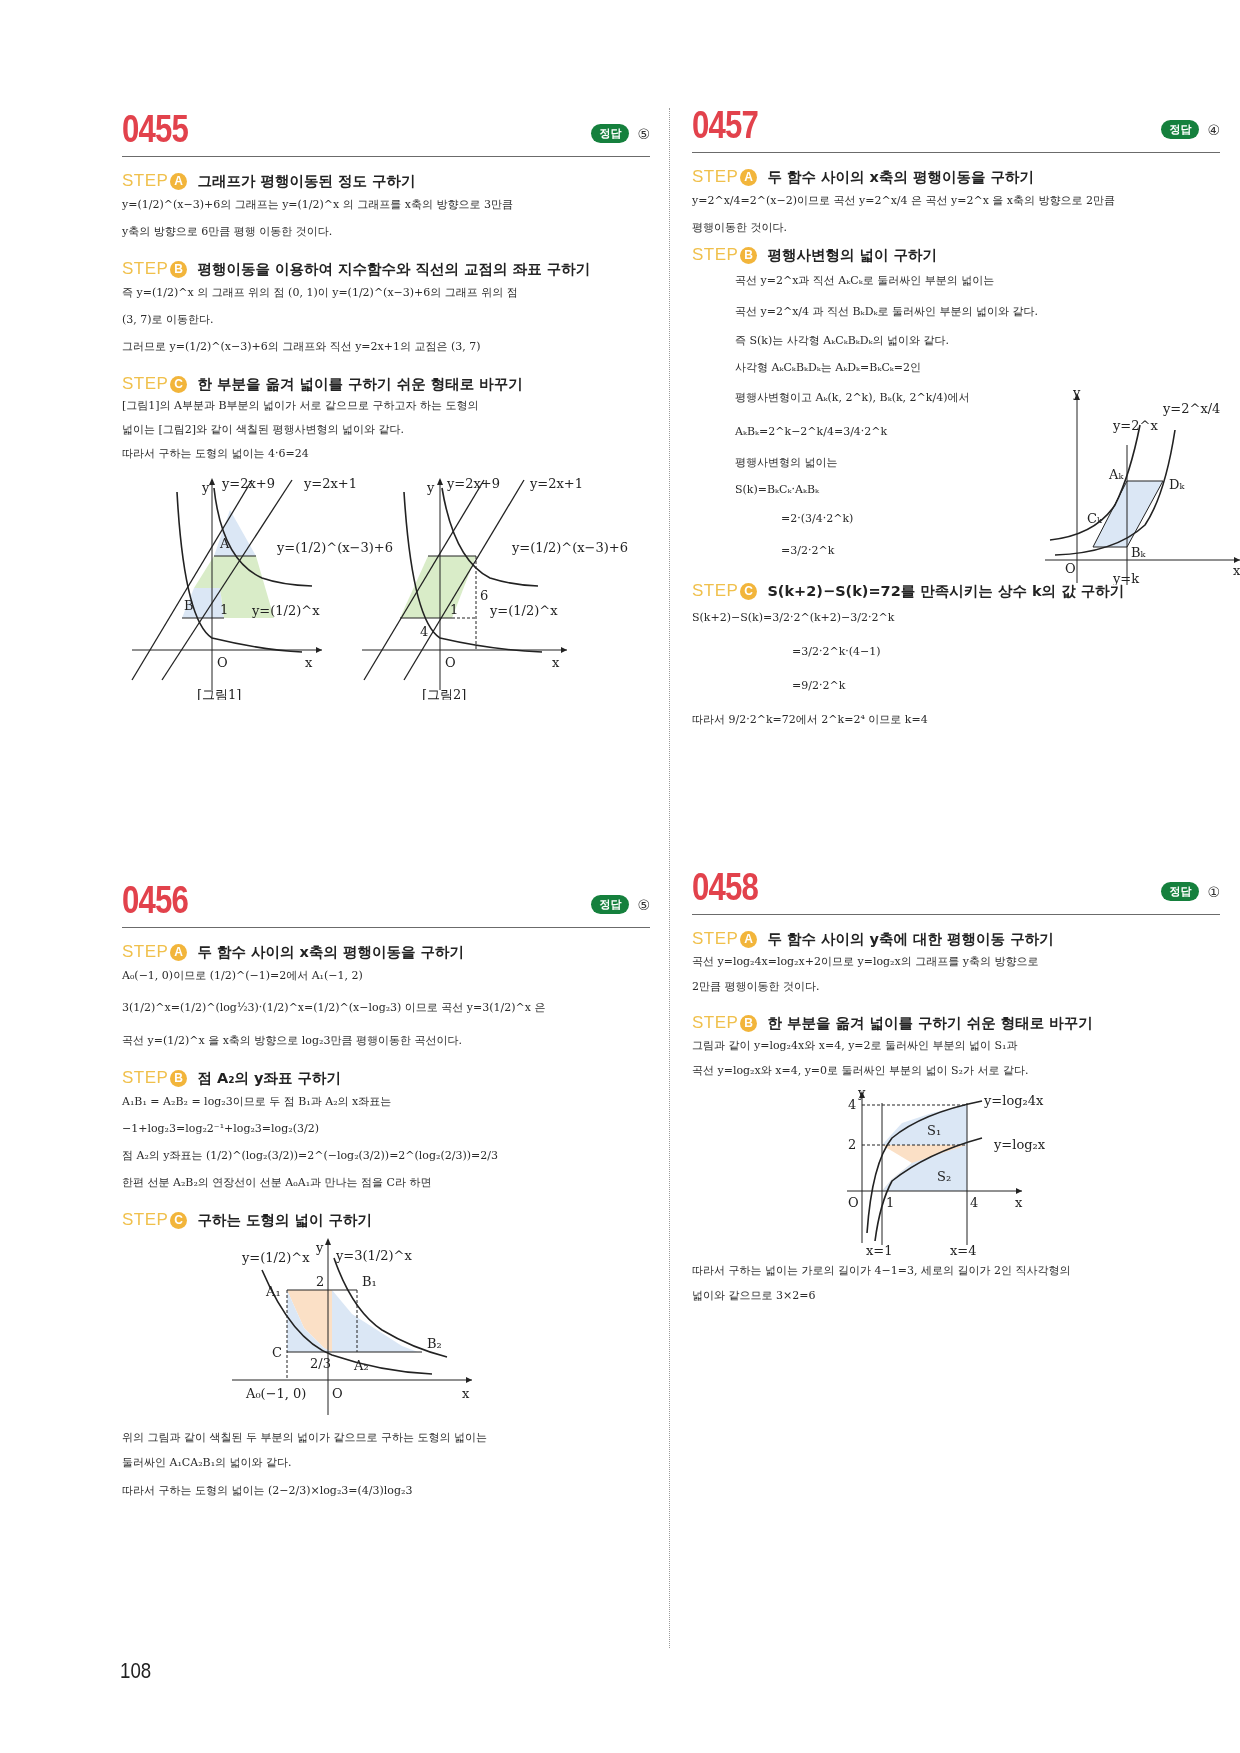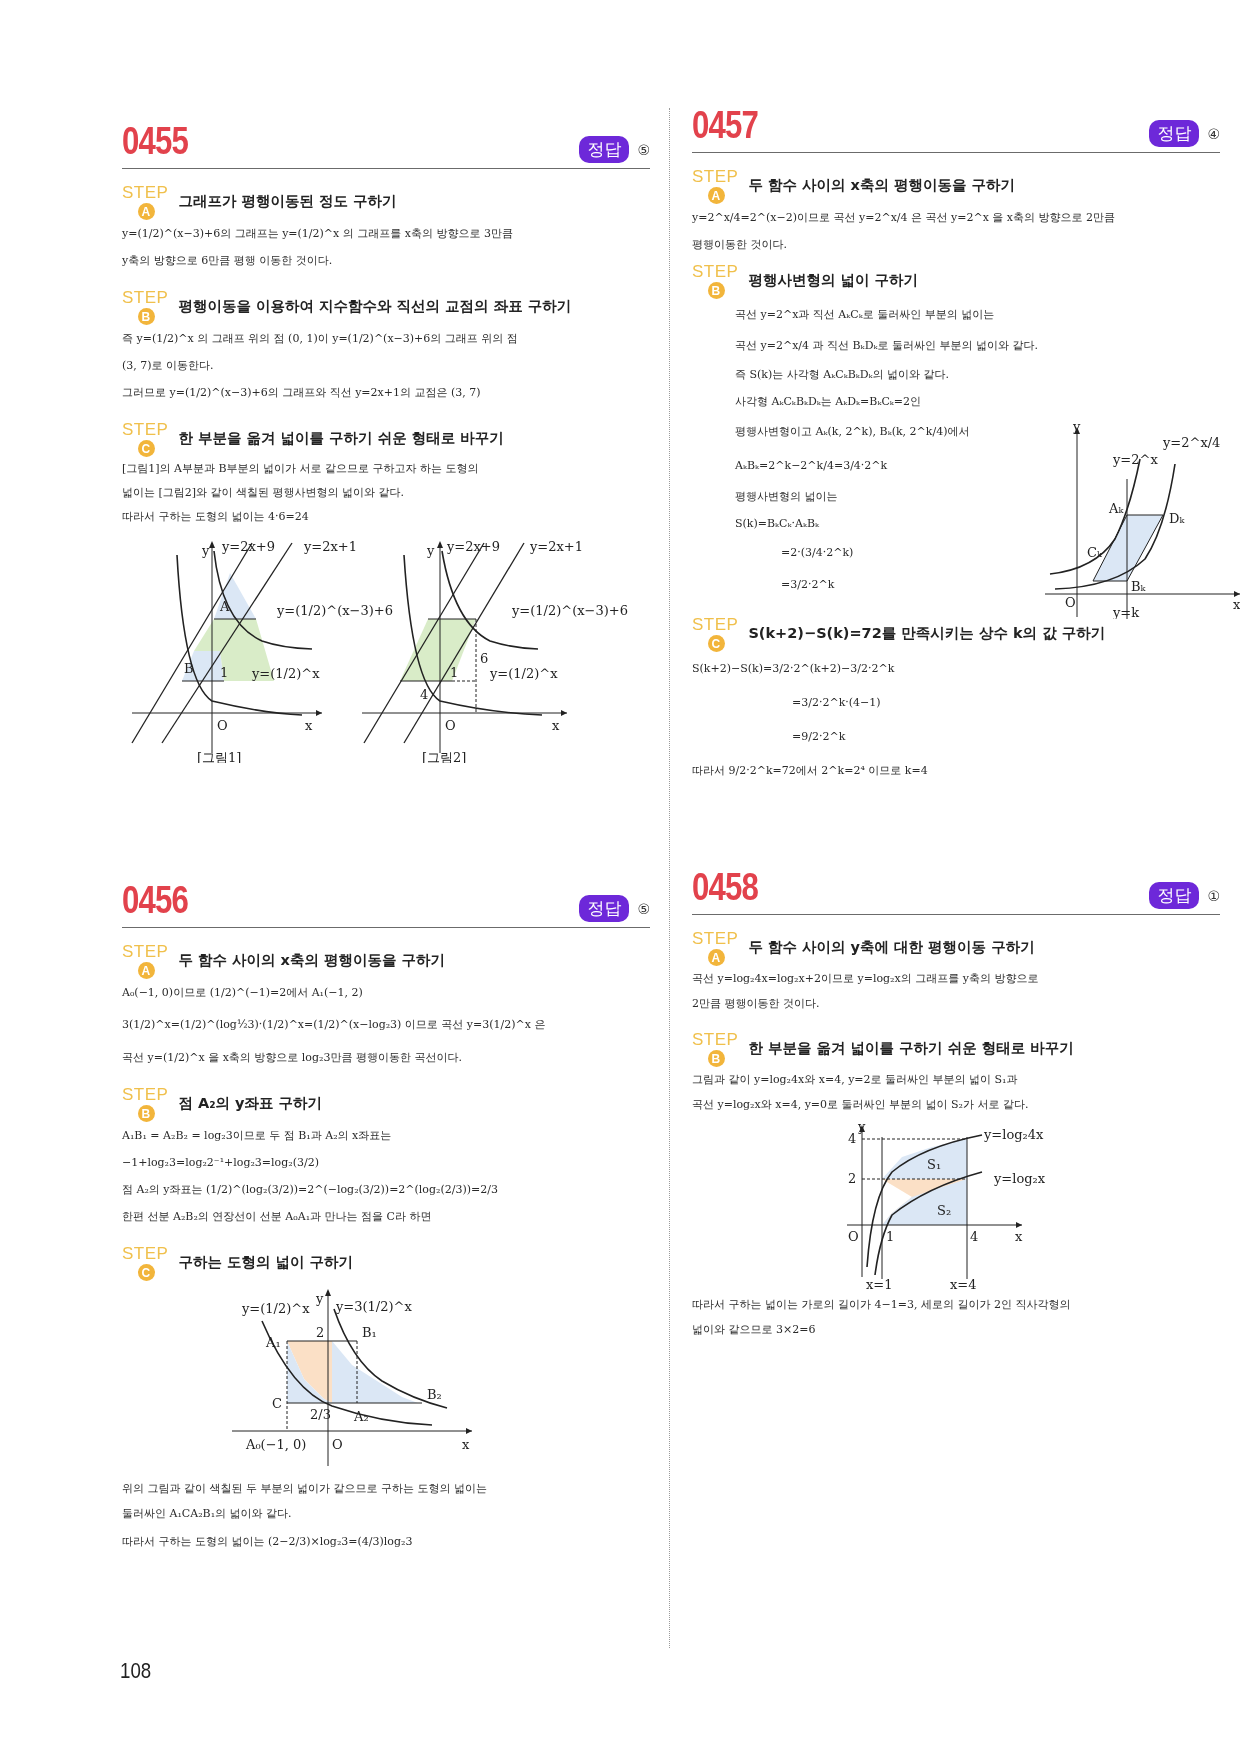--- a/index.html
+++ b/index.html
@@ -7,43 +7,43 @@
        font-family:"DejaVu Sans","Liberation Sans",sans-serif;color:#2a2a2a;}
   .col{position:absolute;}
   .col-left{left:122px;top:100px;width:528px;}
   .col-right{left:692px;top:100px;width:528px;}
   .divider-v{position:absolute;left:669px;top:108px;width:0;height:1540px;border-left:1px dotted #9a9a9a;}
   .prob{position:absolute;left:0;width:100%;}
   .prob-head{position:relative;height:52px;border-bottom:1.5px solid #6b6b6b;}
   .prob-num{position:absolute;left:0;top:4px;font-family:"Liberation Sans",sans-serif;font-weight:bold;
             font-size:38px;color:#e2424c;letter-spacing:-1px;transform:scaleX(0.82);transform-origin:left;}
   .ans{position:absolute;right:0;top:20px;display:flex;align-items:center;gap:8px;}
-  .ans-badge{background:#6d28d9;color:#fff;font-size:17px;border-radius:10px;padding:2px 8px;font-weight:normal;}
+  .ans-badge{background:#15803d;color:#fff;font-size:11px;border-radius:10px;padding:2px 8px;font-weight:bold;}
   .ans-val{font-size:14px;color:#333;}
   .step{margin-top:14px;display:flex;align-items:center;gap:10px;font-size:14.5px;font-weight:bold;color:#222;}
   .step-tag{display:flex;align-items:center;color:#f0c04c;font-family:"Liberation Sans",sans-serif;font-size:17px;
-            font-weight:normal;letter-spacing:0.5px;flex-direction:column;}
+            font-weight:normal;letter-spacing:0.5px;}
   .step-letter{display:inline-flex;width:17px;height:17px;border-radius:50%;background:#f2b53b;color:#fff;
                font-size:12px;font-weight:bold;align-items:center;justify-content:center;margin-left:2px;}
   .line{font-size:11px;line-height:27px;font-family:"DejaVu Serif","Liberation Serif",serif;color:#2a2a2a;white-space:nowrap;}
   .line.indent{padding-left:46px;}
   .fig{position:relative;}
   .fig svg{display:block;}
   .page-num{position:absolute;left:120px;top:1658px;font-family:"Liberation Sans",sans-serif;font-size:22px;
             transform:scaleX(0.85);transform-origin:left;color:#222;}
   svg text{font-family:"DejaVu Serif","Liberation Serif",serif;font-size:13px;fill:#222;}
 </style>
 </head>
 <body>
 
 <div class="divider-v"></div>
 
 <div class="col col-left">
 
-  <div class="prob" style="top:16px;">
+  <div class="prob" style="top:4px;">
     <div class="prob-head">
       <div class="prob-num">0455</div>
       <div class="ans">
         <span class="ans-badge">정답</span>
         <span class="ans-val">⑤</span>
       </div>
     </div>
 
     <div class="step">
       <span class="step-tag">

